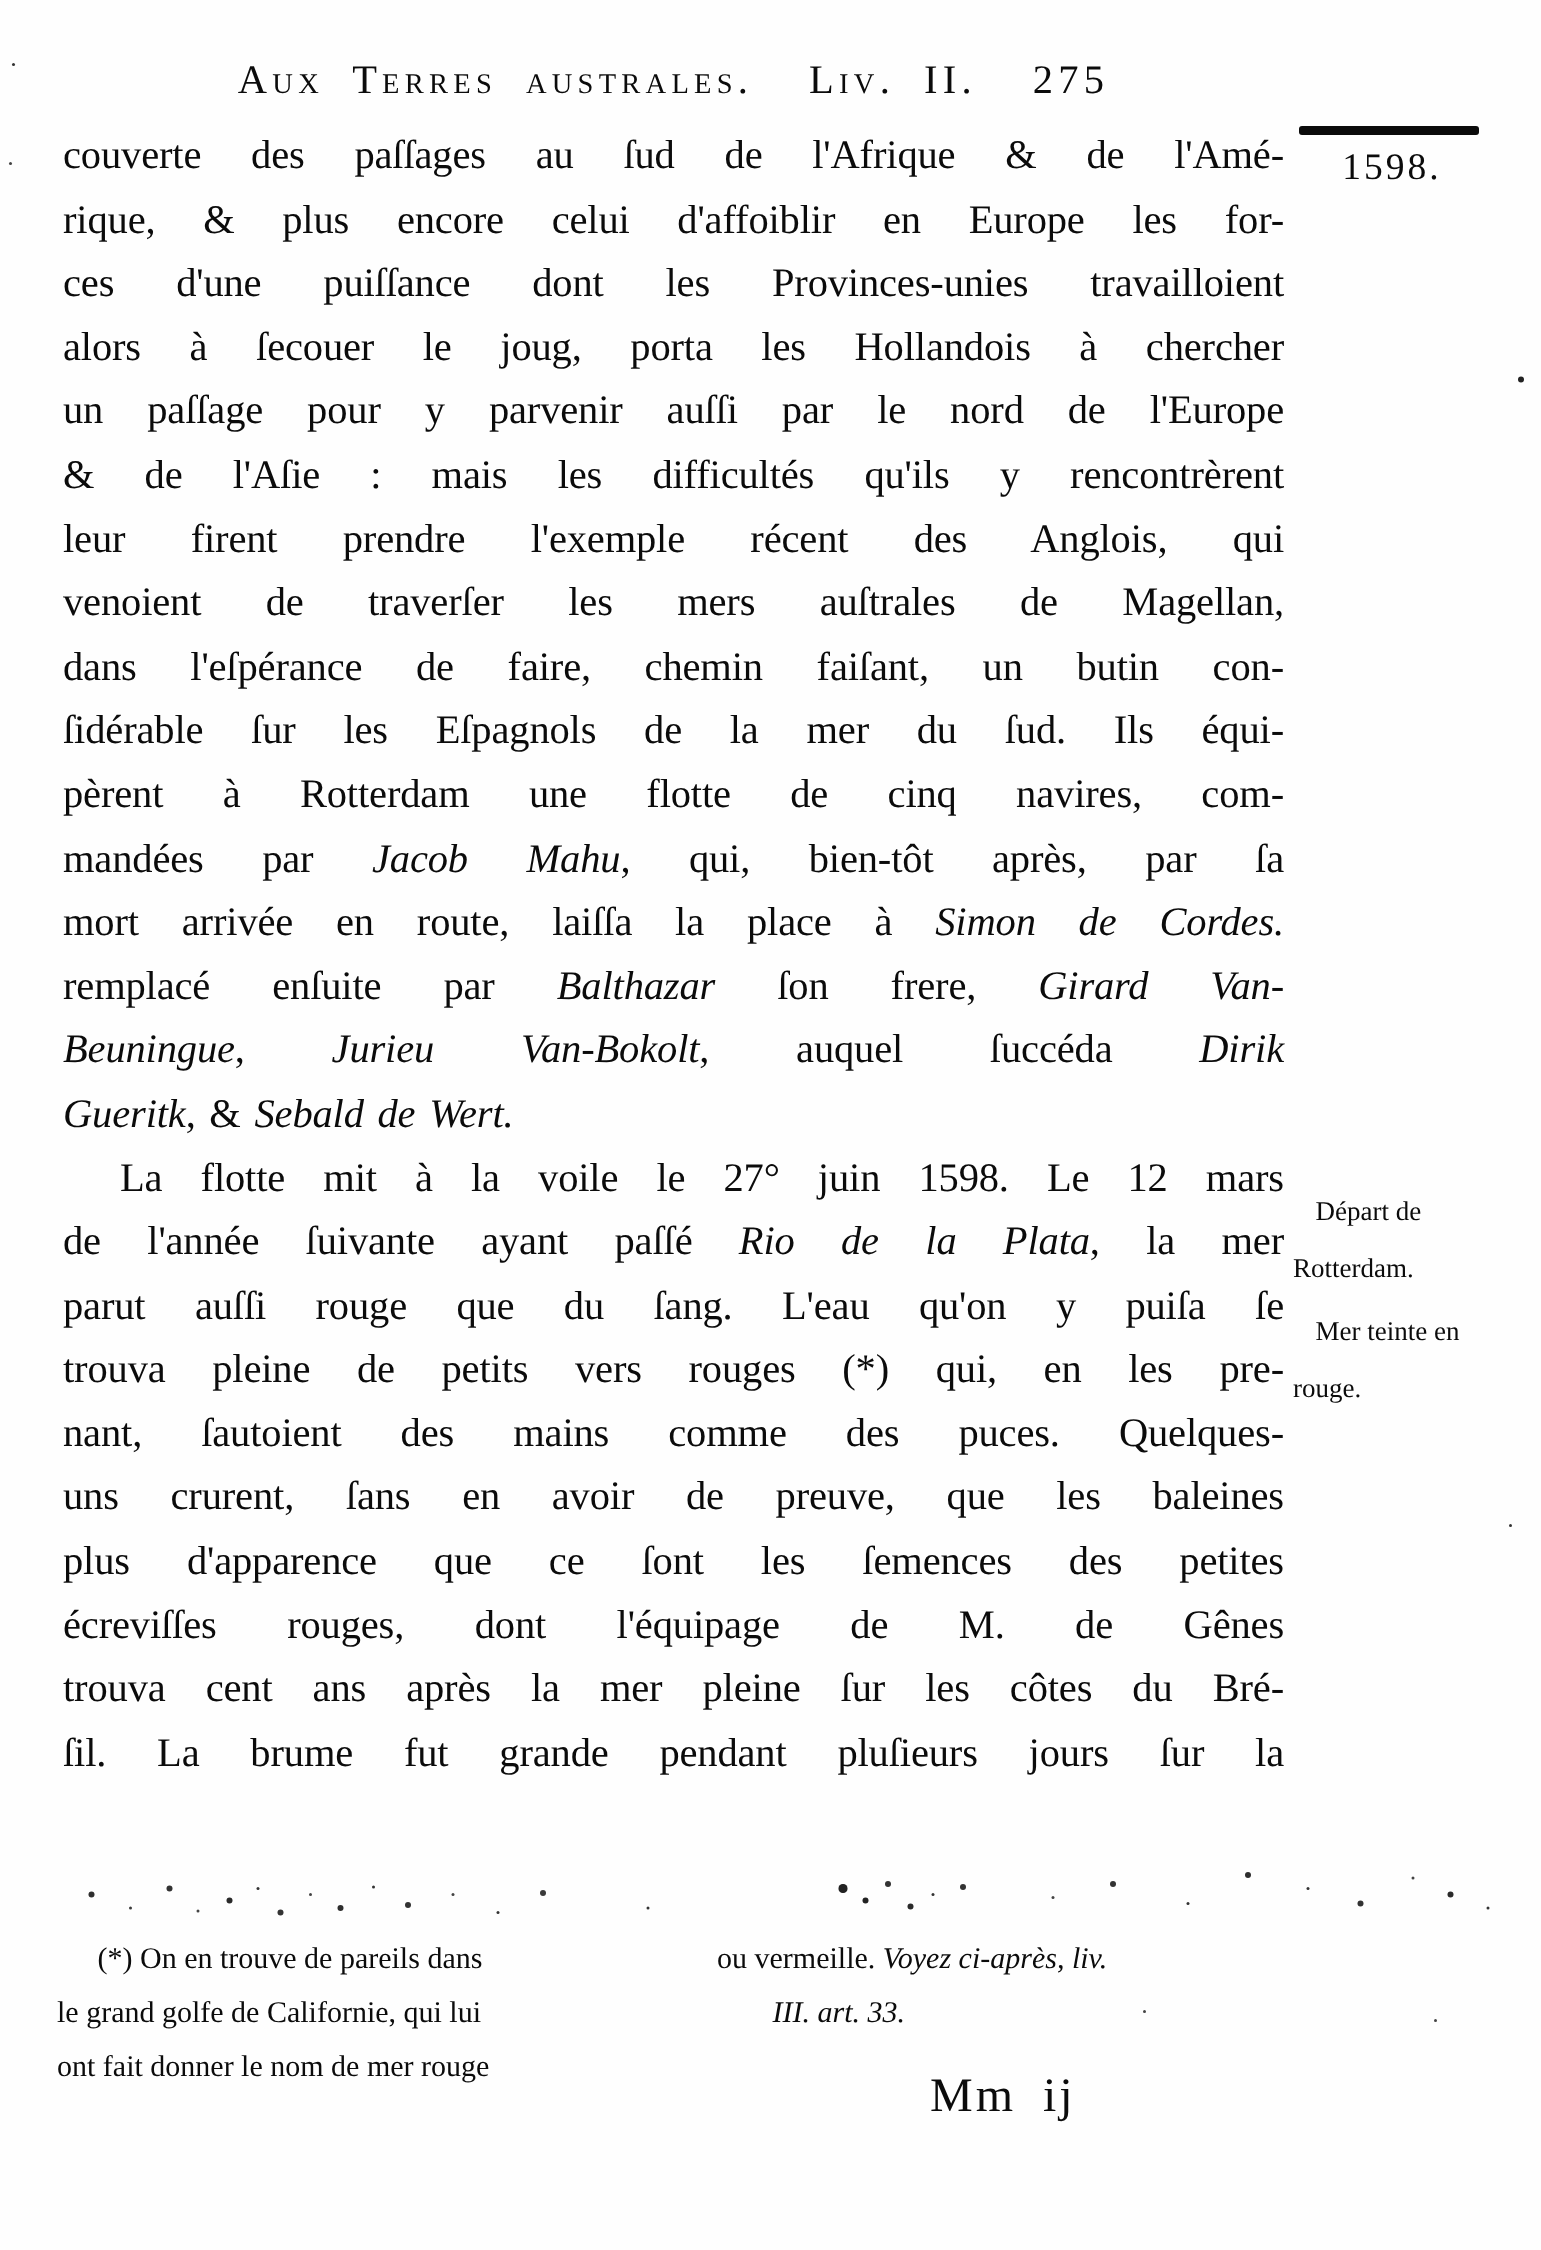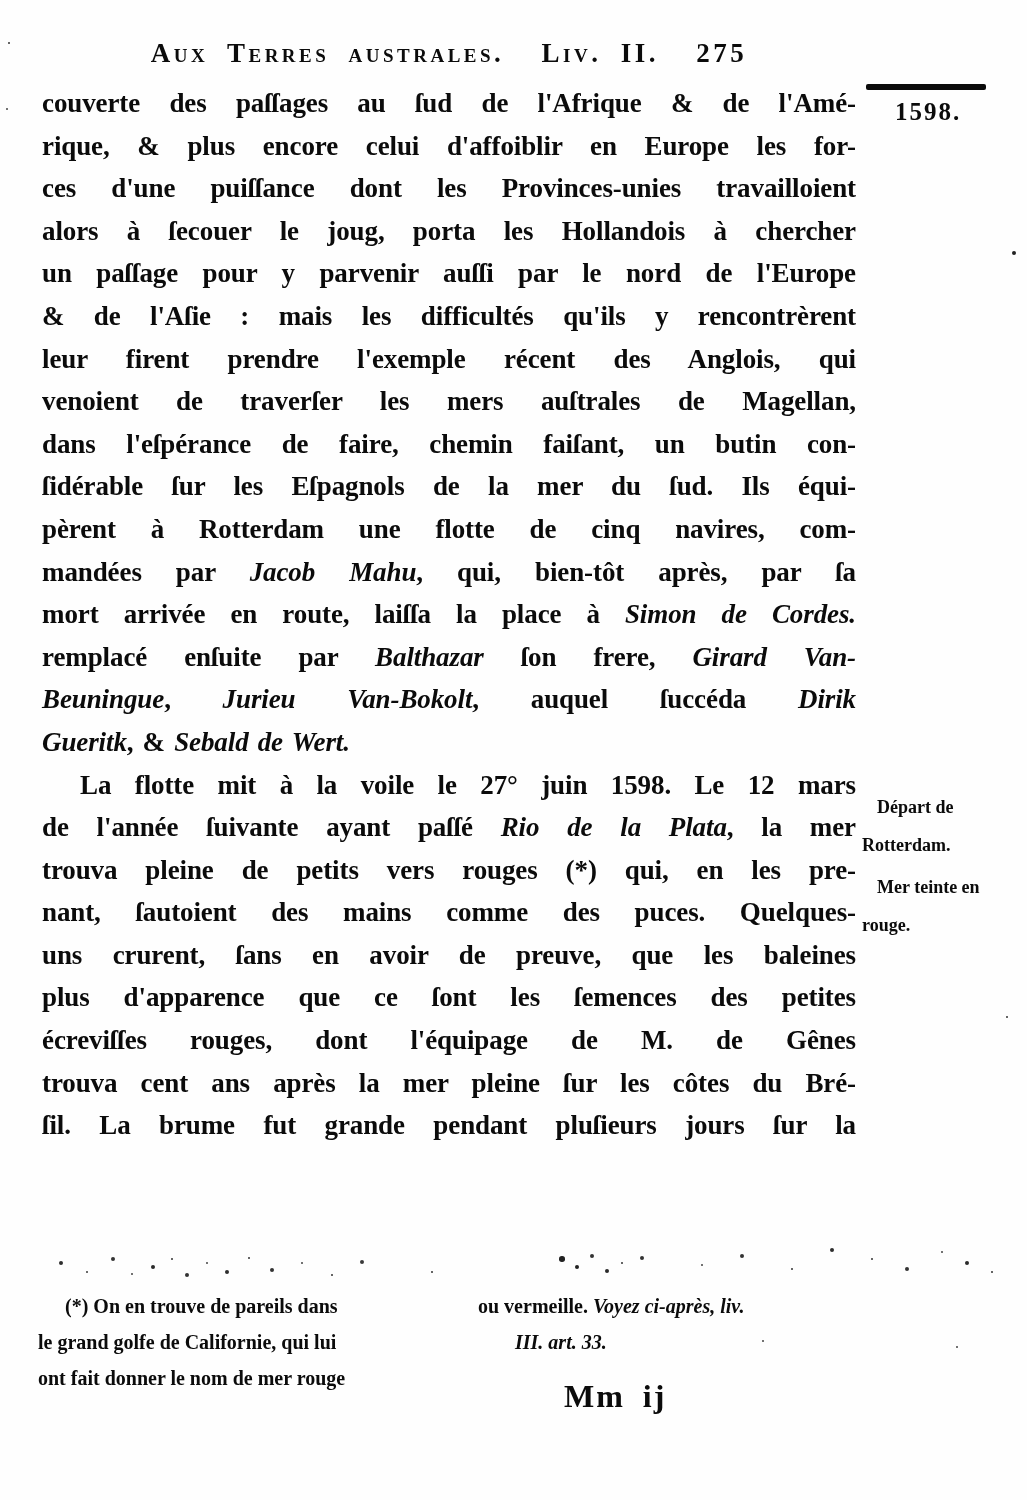--- a/index.html
+++ b/index.html
@@ -2,21 +2,21 @@
 <html style="--ink: #0b0b0b; --paper: #fefefe;"><head>
 <meta charset="utf-8">
 <style>
   :root { --ink:#0b0b0b; --paper:#fefefe; }
   * { margin:0; padding:0; box-sizing:border-box; }
   html,body { background:#888; }
   .page {
     position:relative; width:1027px; height:1500px;
     background:var(--paper); overflow:hidden;
     font-family:"Liberation Serif","DejaVu Serif",serif;
-    color:var(--ink); font-weight:700;
+    color:var(--ink); font-weight:400;
   }
   
   .running-head {
     position:absolute; top:38px; left:42px; width:814px;
     text-align:center; font-variant:small-caps;
     font-size:27px; letter-spacing:3.5px; word-spacing:9px;
     white-space:nowrap;
   }
   .running-head .seg { margin:0 9px; }
   
@@ -49,21 +49,21 @@
   
   .footnote { position:absolute; left:38px; top:1288px; width:820px; font-size:20px; }
   .fn-col { position:absolute; top:0; }
   .fn-col-1 { left:0;   width:412px; }
   .fn-col-2 { left:415; width:405px; left:415px;margin-left:25px; }
   .fn-line { height:36px; line-height:36px; }
   .fn-col-1 .fn-line:first-child { text-indent:27px; }
   .fn-col-2 .fn-line:nth-child(2) { text-indent:37px; }
   
   .signature {
-    position:absolute; left:564px; top:1378px;
+    position:absolute; left:620px; top:1378px;
     font-size:32px; letter-spacing:2px; word-spacing:8px;
   }
   
   .noise {
     position:absolute; left:0; top:0; width:2px; height:2px; border-radius:50%;
     background:transparent;
     box-shadow:
       8px 42px 0 0 #333, 6px 108px 0 0 #444, 1013px 252px 0 1px #222,
       1006px 1016px 0 0 #333, 60px 1262px 0 1px #2e2e2e, 86px 1271px 0 0 #3a3a3a,
       112px 1258px 0 1px #333, 131px 1273px 0 0 #444, 152px 1266px 0 1px #2a2a2a,
@@ -104,20 +104,21 @@
       <div class="line"><span>dans l'eſpérance de faire, chemin faiſant, un butin con-</span></div>
       <div class="line"><span>ſidérable ſur les Eſpagnols de la mer du ſud. Ils équi-</span></div>
       <div class="line"><span>pèrent à Rotterdam une flotte de cinq navires, com-</span></div>
       <div class="line"><span>mandées par </span><span class="it">Jacob Mahu</span><span>, qui, bien-tôt après, par ſa</span></div>
       <div class="line"><span>mort arrivée en route, laiſſa la place à </span><span class="it">Simon de Cordes.</span></div>
       <div class="line"><span>remplacé enſuite par </span><span class="it">Balthazar</span><span> ſon frere, </span><span class="it">Girard Van-</span></div>
       <div class="line"><span class="it">Beuningue</span><span>, </span><span class="it">Jurieu Van-Bokolt</span><span>, auquel ſuccéda </span><span class="it">Dirik</span></div>
       <div class="line endline"><span class="it">Gueritk</span><span>, &amp; </span><span class="it">Sebald de Wert.</span></div>
       <div class="line indent"><span>La flotte mit à la voile le 27° juin 1598. Le 12 mars</span></div>
       <div class="line"><span>de l'année ſuivante ayant paſſé </span><span class="it">Rio de la Plata</span><span>, la mer</span></div>
+      <div class="line"><span>parut auſſi rouge que du ſang. L'eau qu'on y puiſa ſe</span></div>
       <div class="line"><span>trouva pleine de petits vers rouges (*) qui, en les pre-</span></div>
       <div class="line"><span>nant, ſautoient des mains comme des puces. Quelques-</span></div>
       <div class="line"><span>uns crurent, ſans en avoir de preuve, que les baleines</span></div>
       <div class="line"><span>plus d'apparence que ce ſont les ſemences des petites</span></div>
       <div class="line"><span>écreviſſes rouges, dont l'équipage de M. de Gênes</span></div>
       <div class="line"><span>trouva cent ans après la mer pleine ſur les côtes du Bré-</span></div>
       <div class="line"><span>ſil. La brume fut grande pendant pluſieurs jours ſur la</span></div>
     </main>
 
   <aside class="margin-note margin-note-1">Départ de Rotterdam.</aside>

